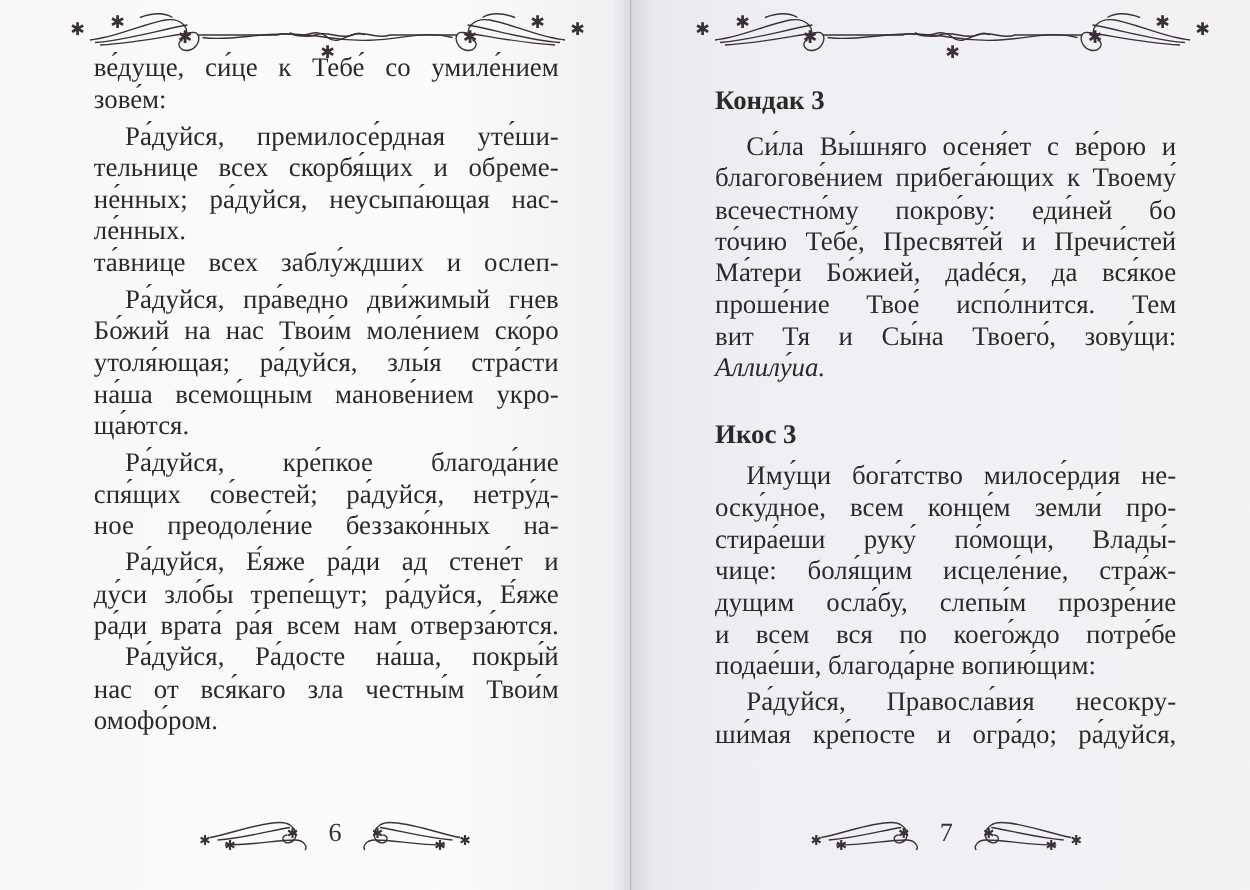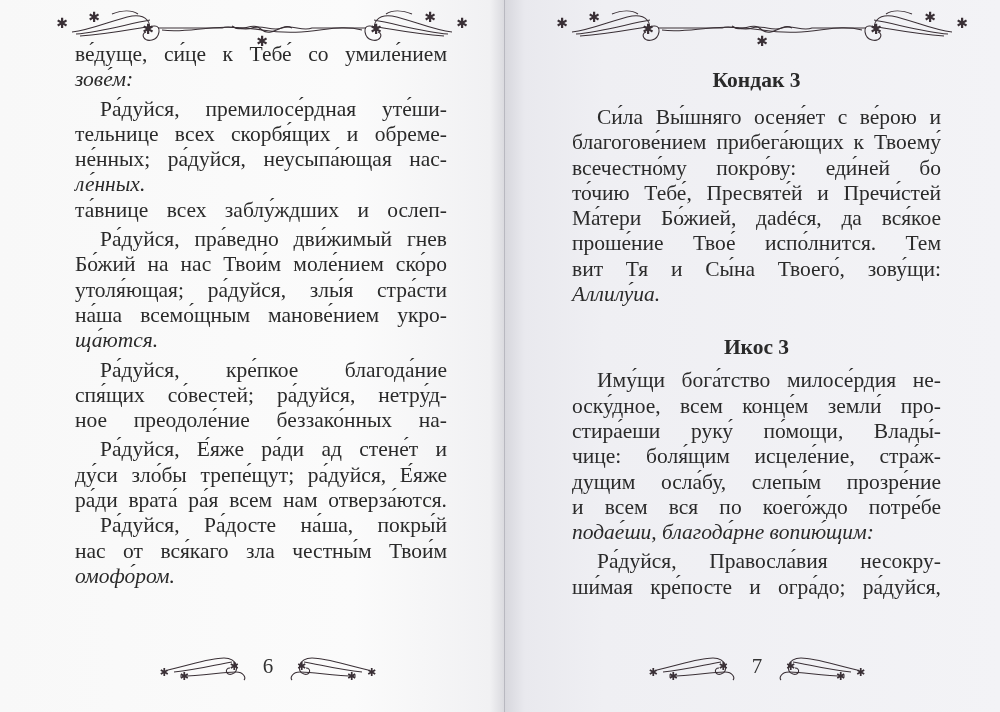--- a/index.html
+++ b/index.html
@@ -17,24 +17,24 @@
   .ornament-top { position: absolute; top: 4px; height: 44px; }
   .ornament-top svg { width: 100%; height: 100%; display: block; }
   .orn-left-top { left: 52px; width: 420px; }
   .orn-right-top { left: 547px; width: 430px; }
 
   .column { position: absolute; font-size: 21.5px; line-height: 25.3px; }
   .col-left { left: 75px; top: 42px; width: 372px; }
   .col-right { left: 572px; top: 58px; width: 369px; }
 
   .line { display: block; white-space: nowrap; text-align: justify; text-align-last: justify; height: 25.3px; }
-  .line.last { text-align-last: left; font-style: italic; }
+  .line.last { text-align-last: left; }
   .line.indent { padding-left: 25px; }
   .gap { display: block; height: 4px; }
-  .heading { display: block; text-align: center; font-weight: bold; font-size: 21.5px; height: 25px; }
+  .heading { display: block; text-align: left; font-weight: bold; font-size: 21.5px; height: 25px; }
   .ital { font-style: italic; }
 
   .footer { position: absolute; top: 648px; height: 36px; display: flex; align-items: center; }
   .footer-left { left: 158px; }
   .footer-right { left: 647px; }
   .footer svg { width: 92px; height: 32px; display: block; }
   .page-num { font-size: 21px; width: 36px; text-align: center; color: #333; }
 </style>
 </head>
 <body>

